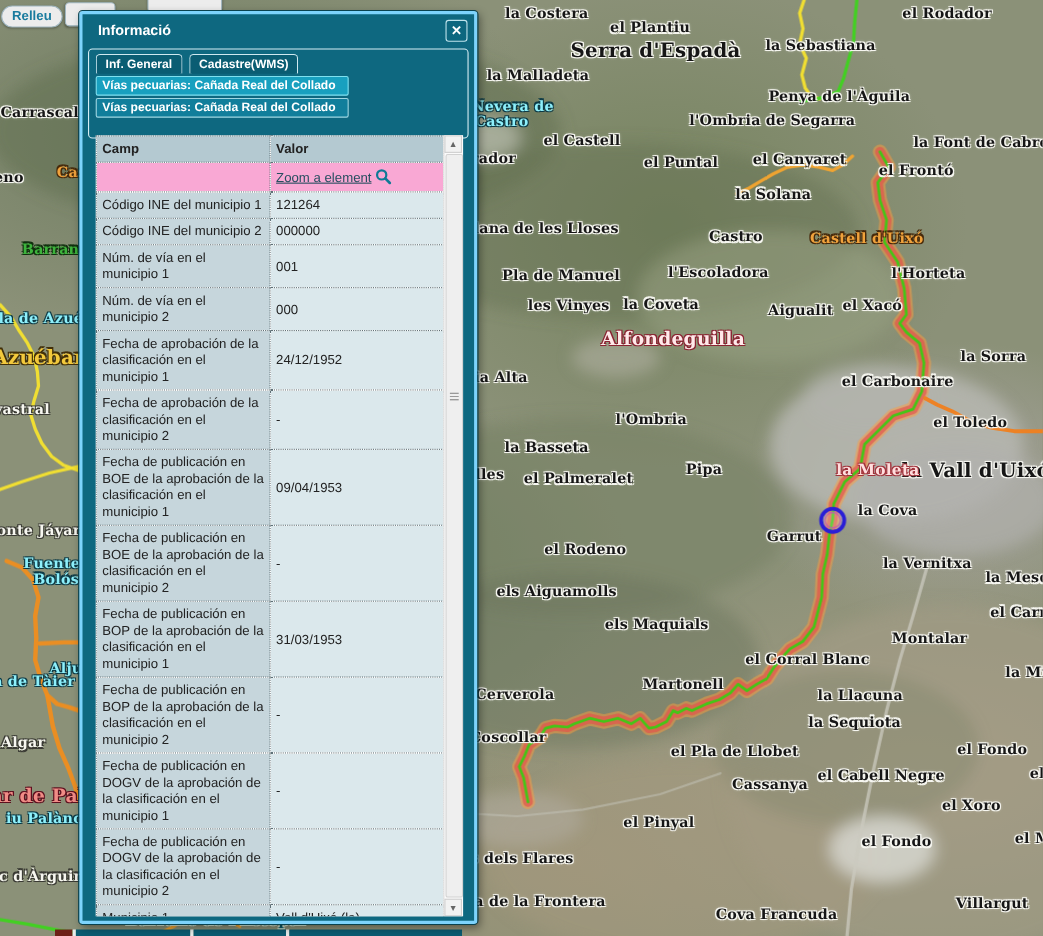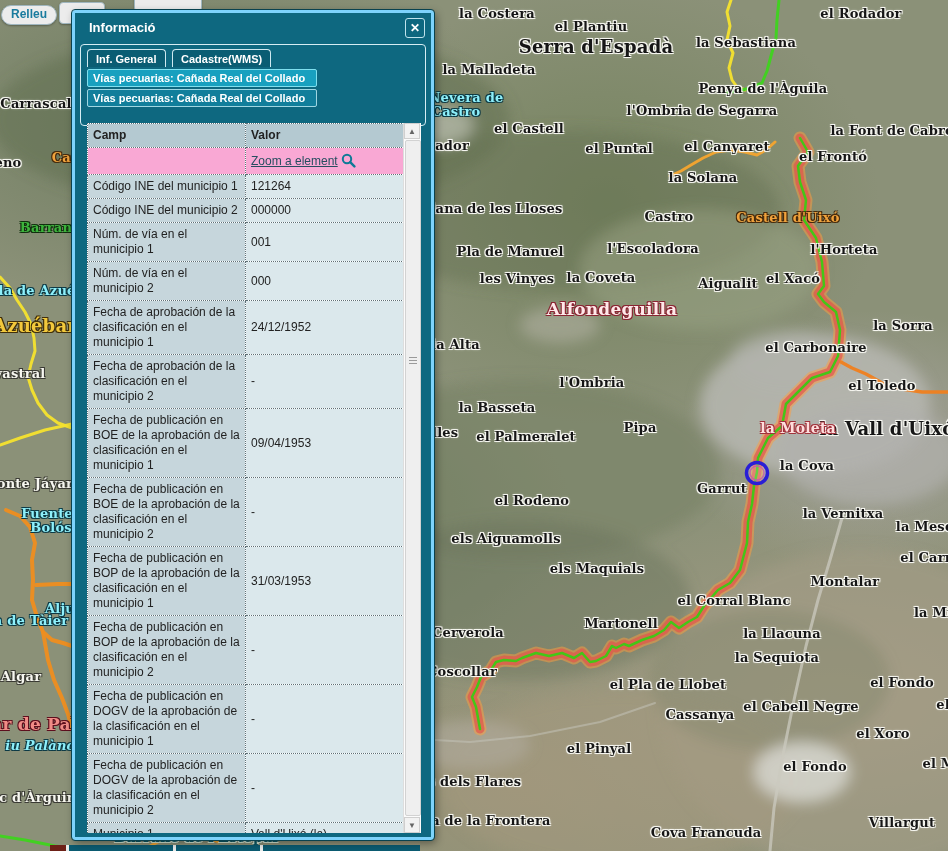--- a/index.html
+++ b/index.html
@@ -206,21 +206,21 @@
       <div class="lbl cyan" style="left: 35px; top: 290px;">bla de Azuél</div>
       <div class="lbl yellowbig" style="left: 35px; top: 325px;">Azuébar</div>
       <div class="lbl white" style="left: 20px; top: 373px;">vastral</div>
       <div class="lbl white" style="left: 35px; top: 483px;">onte Jáyar</div>
       <div class="lbl cyan" style="left: 47px; top: 513px;">Fuente</div>
       <div class="lbl cyan" style="left: 51px; top: 527px;">Bolós</div>
       <div class="lbl cyan" style="left: 60px; top: 608px;">Alju</div>
       <div class="lbl cyan" style="left: 31px; top: 620px;">a de Tàier</div>
       <div class="lbl white" style="left: 21px; top: 676px;">Algar</div>
       <div class="lbl fuchsiabig" style="left: 40px; top: 724px;">ar de Pala</div>
-      <div class="lbl cyan" style="left: 40px; top: 745px; font-style: italic;">iu Palànc</div>
+      <div class="lbl cyan" style="left: 40px; top: 745px;">iu Palànc</div>
       <div class="lbl white" style="left: 33px; top: 797px;">nc d'Àrguin</div>
     </div>
 </div>
 
 <div class="mapbtn" id="relleu" style="left:1px;top:5px;width:54px;height:18px;border-radius:10px;">Relleu</div>
 <div class="mapbtn" style="left:59px;top:2px;width:44px;height:20px;"></div>
 <div class="mapbtn" style="left:134px;top:-8px;width:66px;height:18px;"></div>
 
 <div id="bottombar">
   <div class="seg maroon" style="width:16px"></div>

